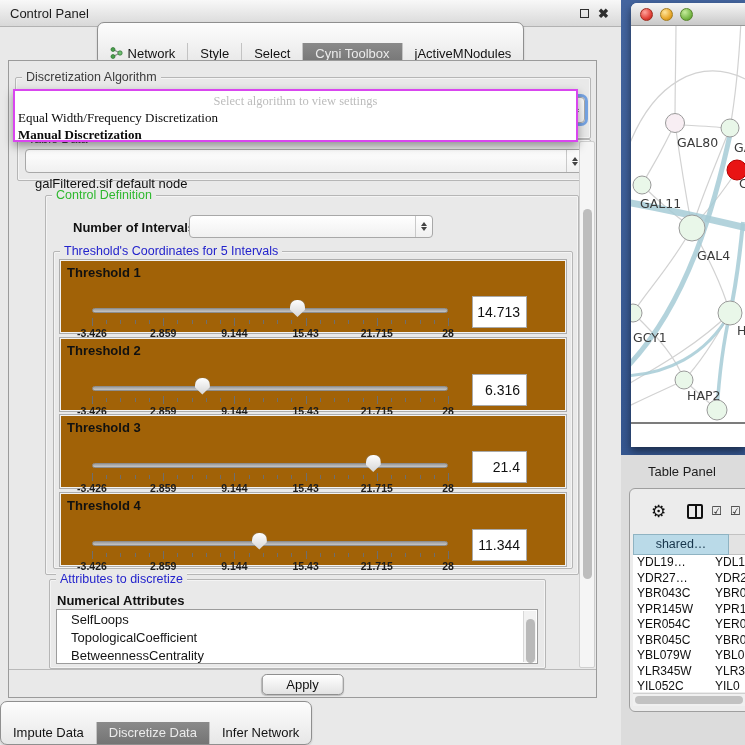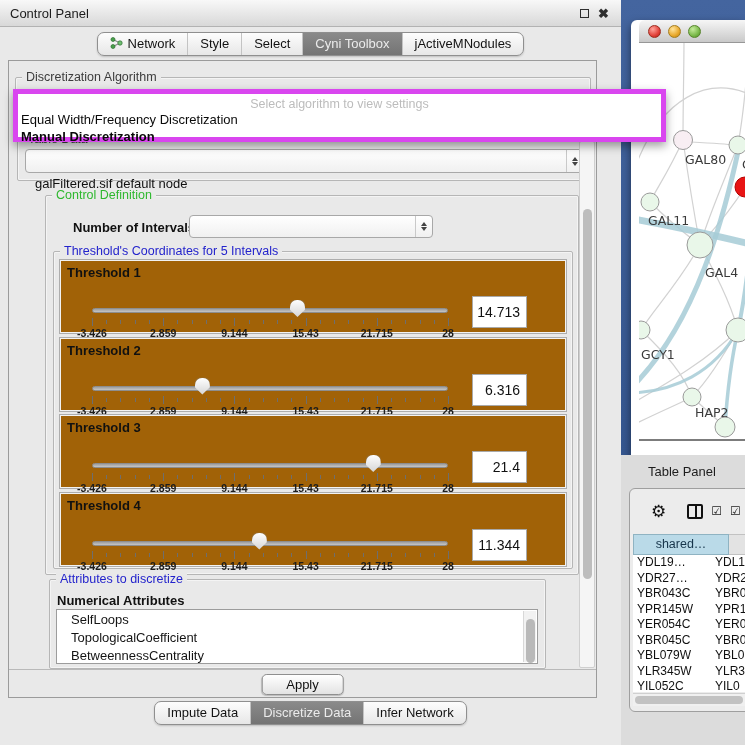--- a/index.html
+++ b/index.html
@@ -12,21 +12,21 @@
               display:flex; align-items:center;gap:36px; }
   .titlebar .tb-title { margin-left:10px; font-size:13px; color:#1c1c1c; }
   .tb-icons { margin-left:auto; margin-right:12px; display:flex; align-items:center; gap:9px; }
   .float-box { width:9px; height:9px; border:1.5px solid #2e2e2e; background:transparent; }
   .close-x { font-size:13px; font-weight:bold; color:#2e2e2e; line-height:1; }
 
   .tabs-row { height:33px; display:flex; justify-content:center; align-items:center; }
   .seg { display:flex; border:1px solid #8f8f8f; border-radius:7px; overflow:hidden;
          background:linear-gradient(#fdfdfd,#e7e7e7); box-shadow:0 1px 2px rgba(0,0,0,.18); }
   .seg .tab { padding:3px 12px 4px 12px; font-size:13px; color:#121212; display:flex; align-items:center; gap:5px;
-              border-left:1px solid #c3c3c3; white-space:nowrap; }
+              border-left:1px solid #c3c3c3; white-space:nowrap;margin-top:20px; }
   .seg .tab:first-child { border-left:none; }
   .seg .tab.selected { background:linear-gradient(#8a8a8a,#747474); color:#ebebeb; }
 
   .content { position:absolute; left:8px; top:60px; width:589px; height:638px;
              border:1px solid #9b9b9b; background:#e9e9e9; }
 
   .group { position:absolute; border:1px solid #b6b6b6; box-shadow:inset 0 0 0 1px #f4f4f4; border-radius:2px; }
   .group-title { position:absolute; top:-8px; left:6px; background:#e9e9e9; padding:0 4px; font-size:12.5px; }
   .gt-plain { color:#3c3c3c; }
   .gt-green { color:#2eb82e; }
@@ -37,22 +37,22 @@
            border-radius:4px; display:flex; align-items:center; font-size:13px; color:#111; }
   .combo .combo-text { padding-left:9px; flex:1; overflow:hidden; white-space:nowrap;margin-top:44px; }
   .stepper { width:17px; align-self:stretch; border-left:1px solid #c9c9c9; display:flex; flex-direction:column;
              align-items:center; justify-content:center; gap:1px; }
   .stepper i { width:0; height:0; border-left:3.5px solid transparent; border-right:3.5px solid transparent; }
   .stepper i.up { border-bottom:4px solid #444; }
   .stepper i.dn { border-top:4px solid #444; }
   .focus-ring { box-shadow:0 0 0 3px rgba(98,150,224,.85); z-index:1; }
 
   
-  .popup { position:absolute; left:4px; top:28px; width:653px; height:53px; background:#fff;
-           border:5px solid #d946ef; box-shadow:0 4px 9px rgba(0,0,0,.38); z-index:5; }
+  .popup { position:absolute; left:4px; top:28px; width:565px; height:53px; background:#fff;
+           border:2px solid #d946ef; box-shadow:0 4px 9px rgba(0,0,0,.38); z-index:5;font-family:Liberation Serif, serif; }
   .popup-hint { text-align:center; color:#bcbcbc; font-size:12.5px; padding-top:3px; }
   .popup-opt { font-size:13px; color:#0a0a0a; padding:1px 3px 0 3px; line-height:16px; }
   .popup-opt.bold { font-weight:bold; }
 
   
   .thr-panel { position:absolute; left:50px; width:508px; height:75px; border:1px solid #adadad;
                box-shadow:inset 0 0 0 1px #f2f2f2; background:#a16207; }
   .thr-label { position:absolute; left:7px; top:5px; font-size:13px; font-weight:bold; color:#111; }
   .thr-track { position:absolute; left:32px; top:48px; width:356px; height:5px; border-radius:3px;
                background:linear-gradient(#9e9e9e,#c6c6c6); border:1px solid #8e8e8e; }
@@ -84,27 +84,27 @@
   
   .outer-scroll { position:absolute; left:570px; top:80px; width:16px; height:527px; background:#f5f5f5;
                   border:1px solid #cfcfcf; border-radius:2px; }
   .outer-scroll .vscroll-thumb { left:2.5px; width:9px; top:67px; height:370px; background:#bdbdbd; }
 
   .apply-strip { position:absolute; left:0; right:0; top:608px; height:29px; border-top:1px solid #b9b9b9; }
   .aqua-btn { position:absolute; left:50%; transform:translateX(-50%); top:4px; padding:2px 24px;
               font-size:13px; color:#111; background:linear-gradient(#ffffff,#e3e3e3);
               border:1px solid #8f8f8f; border-radius:5px; box-shadow:0 1px 1px rgba(0,0,0,.2); }
 
-  .bottom-tabs { position:absolute; left:0; width:621px; top:701px; display:flex; justify-content:center; }
+  .bottom-tabs { position:absolute; left:0; width:621px; top:701px; display:flex; justify-content:flex-start; }
 
   
   .desktop { position:absolute; left:621px; top:0; width:124px; height:455px;
              background:linear-gradient(#44659f, #35568f); }
-  .net-window { position:absolute; left:631px; top:20px; width:114px; height:444px;
-                border-radius:6px 0 0 0; box-shadow:0 4px 9px rgba(0,0,0,.5); background:#fff;padding-left:8px; }
+  .net-window { position:absolute; left:631px; top:3px; width:114px; height:444px;
+                border-radius:6px 0 0 0; box-shadow:0 4px 9px rgba(0,0,0,.5); background:#fff; }
   .net-titlebar { height:23px; background:linear-gradient(#f6f6f6,#c9c9c9); border-bottom:1px solid #979797;
                   border-radius:6px 0 0 0; display:flex; align-items:center; padding-left:9px; gap:7px; }
   .light { width:13px; height:13px; border-radius:50%; }
   .light.red   { background:radial-gradient(circle at 35% 30%, #ffa39b, #e2423a 60%, #a81d12); border:1px solid #9e2b1e;}
   .light.yellow{ background:radial-gradient(circle at 35% 30%, #ffe49a, #e8a82c 60%, #b97f11); border:1px solid #a57d1d;}
   .light.green { background:radial-gradient(circle at 35% 30%, #c5eb9b, #7ab94a 60%, #4c8b1f); border:1px solid #57852b;}
   .net-canvas { width:114px; height:398px; background:#fff; overflow:hidden; border-bottom:2px solid #7c7c7c; }
 
   .table-region { position:absolute; left:621px; top:455px; width:124px; height:290px; background:#dcdcdc; }
   .table-region .tp-title { position:absolute; left:27px; top:9px; font-size:13px; color:#1d1d1d; }

